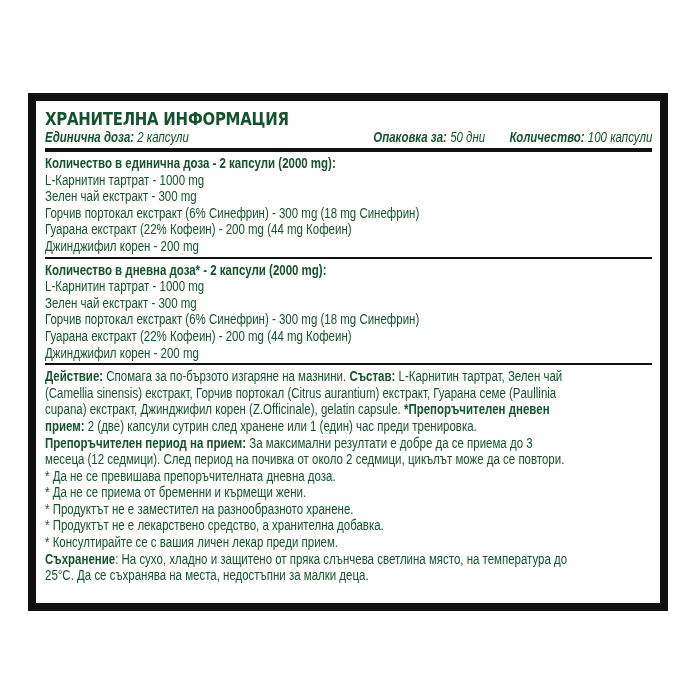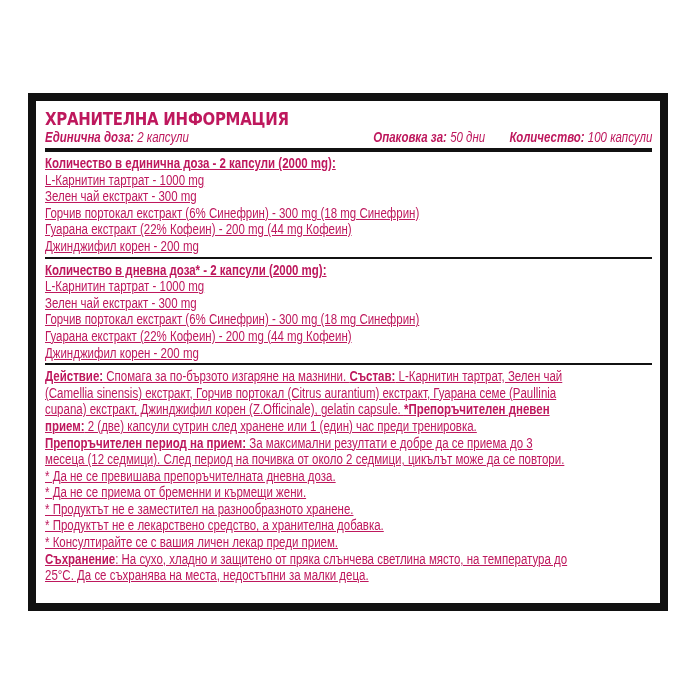--- a/index.html
+++ b/index.html
@@ -4,21 +4,21 @@
   <style>
     html, body { margin: 0; padding: 0; background: #ffffff; }
     body { width: 700px; height: 700px; position: relative; overflow: hidden; }
     .label-box {
       position: absolute;
       left: 28px; top: 93px;
       width: 624px; height: 502px;
       border: 8px solid #111111;
       background: #ffffff;
       font-family: "Liberation Sans", sans-serif;
-      color: #be185d;
+      color: #14532d;
       box-sizing: content-box;
     }
     .inner { padding: 6px 8px 0 9px; }
     .title {
       font-family: "DejaVu Sans", sans-serif;
       font-weight: bold;
       font-size: 17px;
       letter-spacing: -0.3px;
       line-height: 19px;
       transform: scaleX(0.88);
@@ -72,21 +72,21 @@
       <div class="meta-right">
         <b>Опаковка за:</b>
         <span>50 дни</span>
         <span class="gap"></span>
         <b>Количество:</b>
         <span>100 капсули</span>
       </div>
     </div>
   </div>
 
-  <div style="padding: 0 8px 0 9px; text-decoration: underline;">
+  <div style="padding: 0 8px 0 9px;">
     <div class="rule-thick"></div>
 
     <div class="section">
       <div class="line head">Количество в единична доза - 2 капсули (2000 mg):</div>
       <div class="line">L-Карнитин тартрат - 1000 mg</div>
       <div class="line">Зелен чай екстракт - 300 mg</div>
       <div class="line">Горчив портокал екстракт (6% Синефрин) - 300 mg (18 mg Синефрин)</div>
       <div class="line">Гуарана екстракт (22% Кофеин) - 200 mg (44 mg Кофеин)</div>
       <div class="line">Джинджифил корен - 200 mg</div>
     </div>

